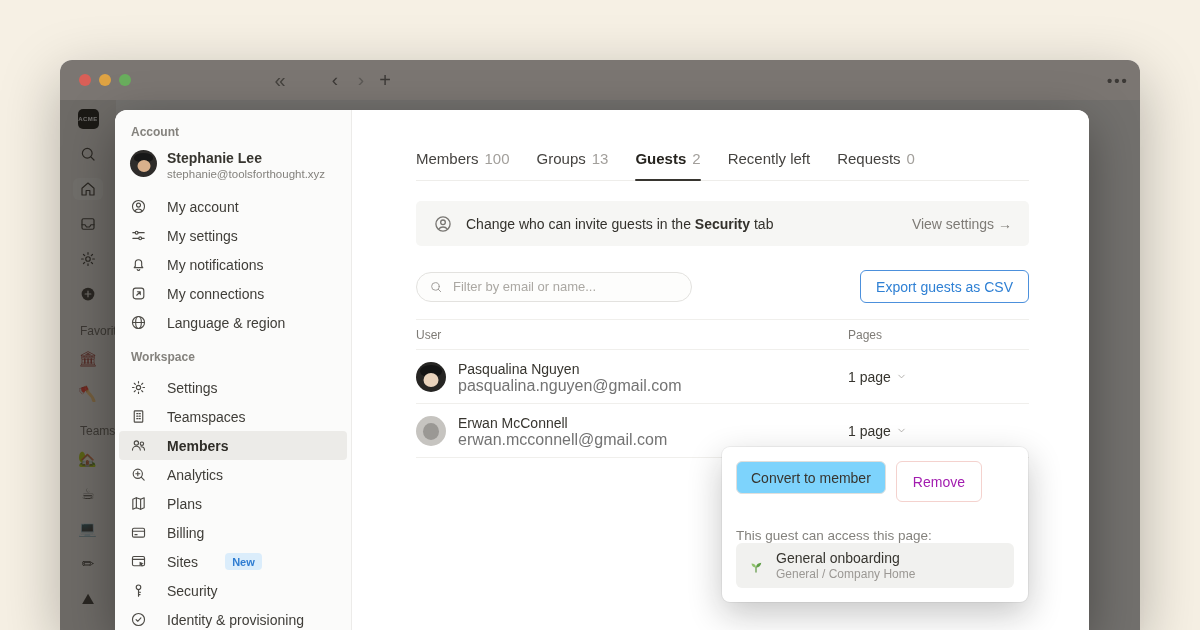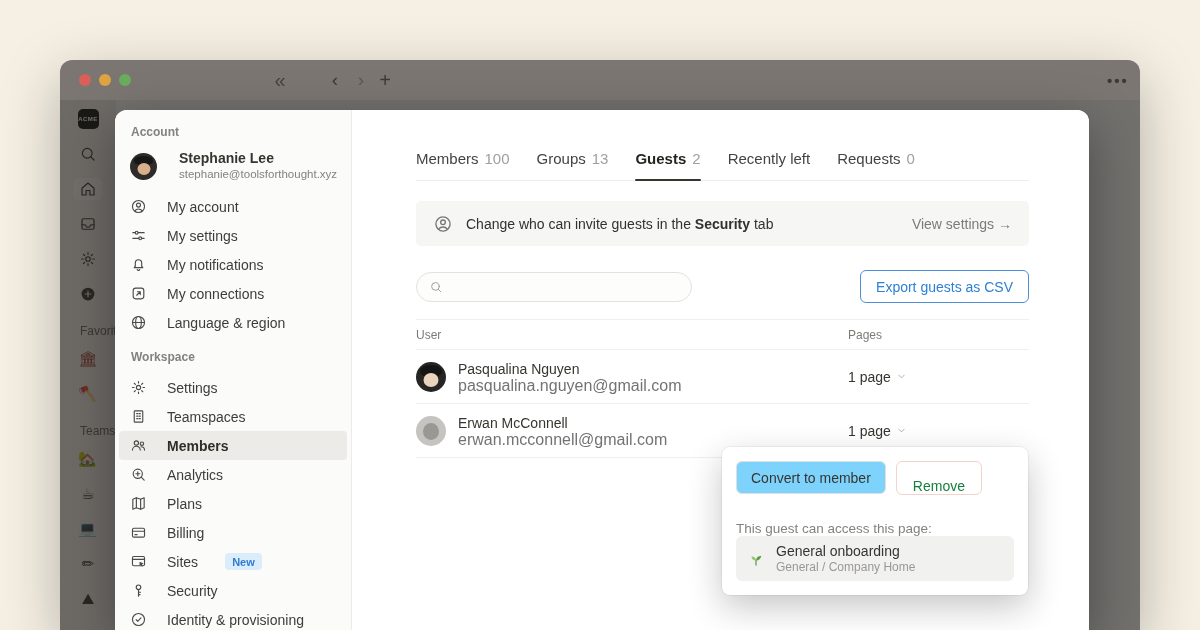--- a/index.html
+++ b/index.html
@@ -43,21 +43,21 @@
   .dim-overlay{position:absolute;inset:0;background:rgba(28,25,20,.62);z-index:2}
   
   .modal{
     position:absolute;left:115px;top:110px;width:974px;height:520px;z-index:10;
     background:#fff;border-radius:12px 12px 0 0;overflow:hidden;display:flex;
     box-shadow:0 15px 50px rgba(0,0,0,.35);
   }
   .m-sidebar{width:237px;flex:none;background:#FBFBFA;border-right:1px solid #ECEBE9;
     padding-top:14px;box-sizing:border-box}
   .sec-label{font-size:12px;font-weight:600;color:#84827D;padding:0 16px;height:16px;line-height:16px}
-  .user-row{display:flex;align-items:center;gap:22px;padding:0 15px;margin:10px 0 10px}
+  .user-row{display:flex;align-items:flex-start;gap:10px;padding:0 15px;margin:10px 0 10px}
   .avatar{border-radius:50%;position:relative;overflow:hidden;flex:none}
   .avatar .face{position:absolute;left:50%;transform:translateX(-50%);border-radius:50%}
   .av-steph{width:27px;height:27px;background:#2E2C2A}
   .av-steph .face{width:13px;height:12px;background:#D9B08C;top:10px}
   .av-steph .hood{position:absolute;top:3px;left:4px;right:4px;height:9px;background:#171717;border-radius:50% 50% 40% 40%}
   .user-name{font-size:14px;font-weight:700;color:#37352F;line-height:17px}
   .user-email{font-size:11.5px;color:#84827D;line-height:15px}
   .menu{padding:0 4px}
   .m-item{height:29px;display:flex;align-items:center;gap:20px;padding:0 11px;border-radius:4px;
     font-size:14px;color:#3F3D38;cursor:pointer}
@@ -104,22 +104,22 @@
   .p-name{font-size:14px;font-weight:500;color:#37352F;line-height:18px}
   .p-email{font-size:16px;color:#737373;line-height:15px}
   .pages-cell{display:flex;align-items:center;gap:5px;font-size:14px;color:#37352F;cursor:pointer}
   .pages-cell .ic{width:11px;height:11px;color:#9B9894}
   
   .popover{position:absolute;left:370px;top:337px;width:306px;background:#fff;border-radius:8px;
     box-shadow:0 0 0 1px rgba(15,15,15,.05),0 12px 34px rgba(15,15,15,.24);padding:14px;box-sizing:border-box;z-index:5}
   .pop-buttons{display:flex;gap:10px}
   .btn-convert{height:33px;padding:0 14px;background:#7dd3fc;border:1px solid #E0DFDC;border-radius:6px;
     color:#37352F;font-size:14px;font-weight:500;cursor:pointer;font-family:inherit}
-  .btn-remove{height:22px;padding:16px 16px;background:#fff;border:1px solid #F4D2CE;border-radius:6px;
-    color:#15803d;font-size:14px;font-weight:500;cursor:pointer;font-family:inherit}
+  .btn-remove{height:41px;padding:5px 16px;background:#fff;border:1px solid #F4D2CE;border-radius:6px;
+    color:#a21caf;font-size:14px;font-weight:500;cursor:pointer;font-family:inherit}
   .pop-caption{margin-top:26px;font-size:13.5px;color:#84827D}
   .pop-page{margin-top:0;background:#F1F1EF;border-radius:6px;padding:6px 11px;display:flex;
     align-items:center;gap:11px;cursor:pointer}
   .pp-title{font-size:14px;font-weight:500;color:#37352F;line-height:18px}
   .pp-sub{font-size:12px;color:#9B9894;line-height:15px}
   .sprout{width:18px;height:18px;flex:none}
 </style>
 </head>
 <body>
 
@@ -345,20 +345,21 @@
       <span class="banner-text"><span>Change who can invite guests in the </span><b>Security</b><span> tab</span></span>
       <span class="banner-action">View settings →</span>
     </div>
 
     <div class="controls">
       <div class="search">
         <svg class="ic" viewBox="0 0 24 24">
             <circle cx="11" cy="11" r="6.5"></circle>
             <path d="M15.8 15.8L20 20"></path>
           </svg>
+        <input type="text" placeholder="Filter by email or name..." style="">
       </div>
       <button class="export-btn">Export guests as CSV</button>
     </div>
 
     <div class="table">
       <div class="thead">
         <span class="col-user">User</span>
         <span class="col-pages">Pages</span>
       </div>
       <div class="trow">

